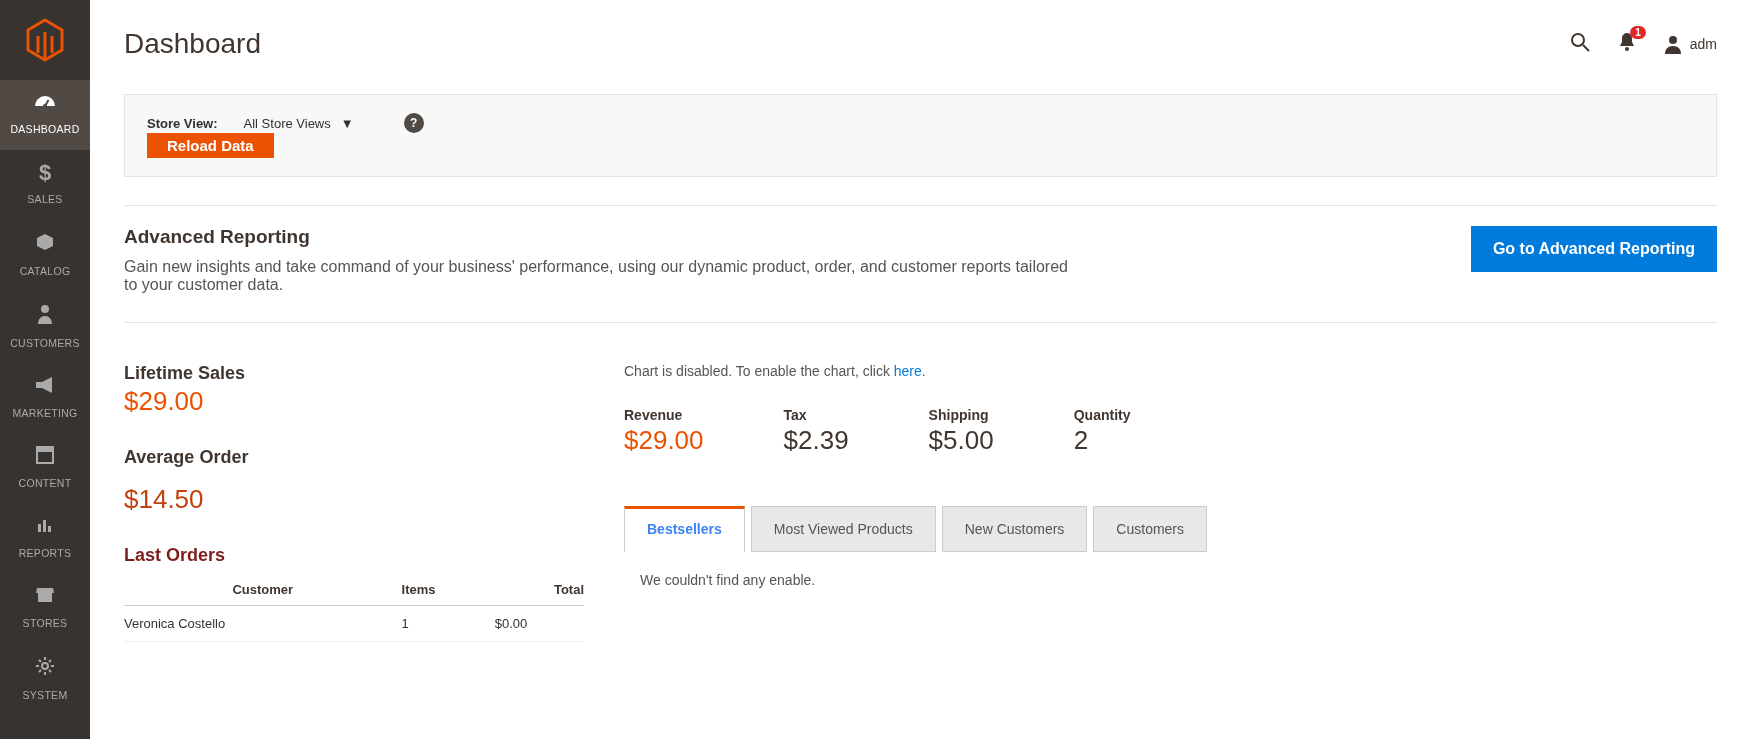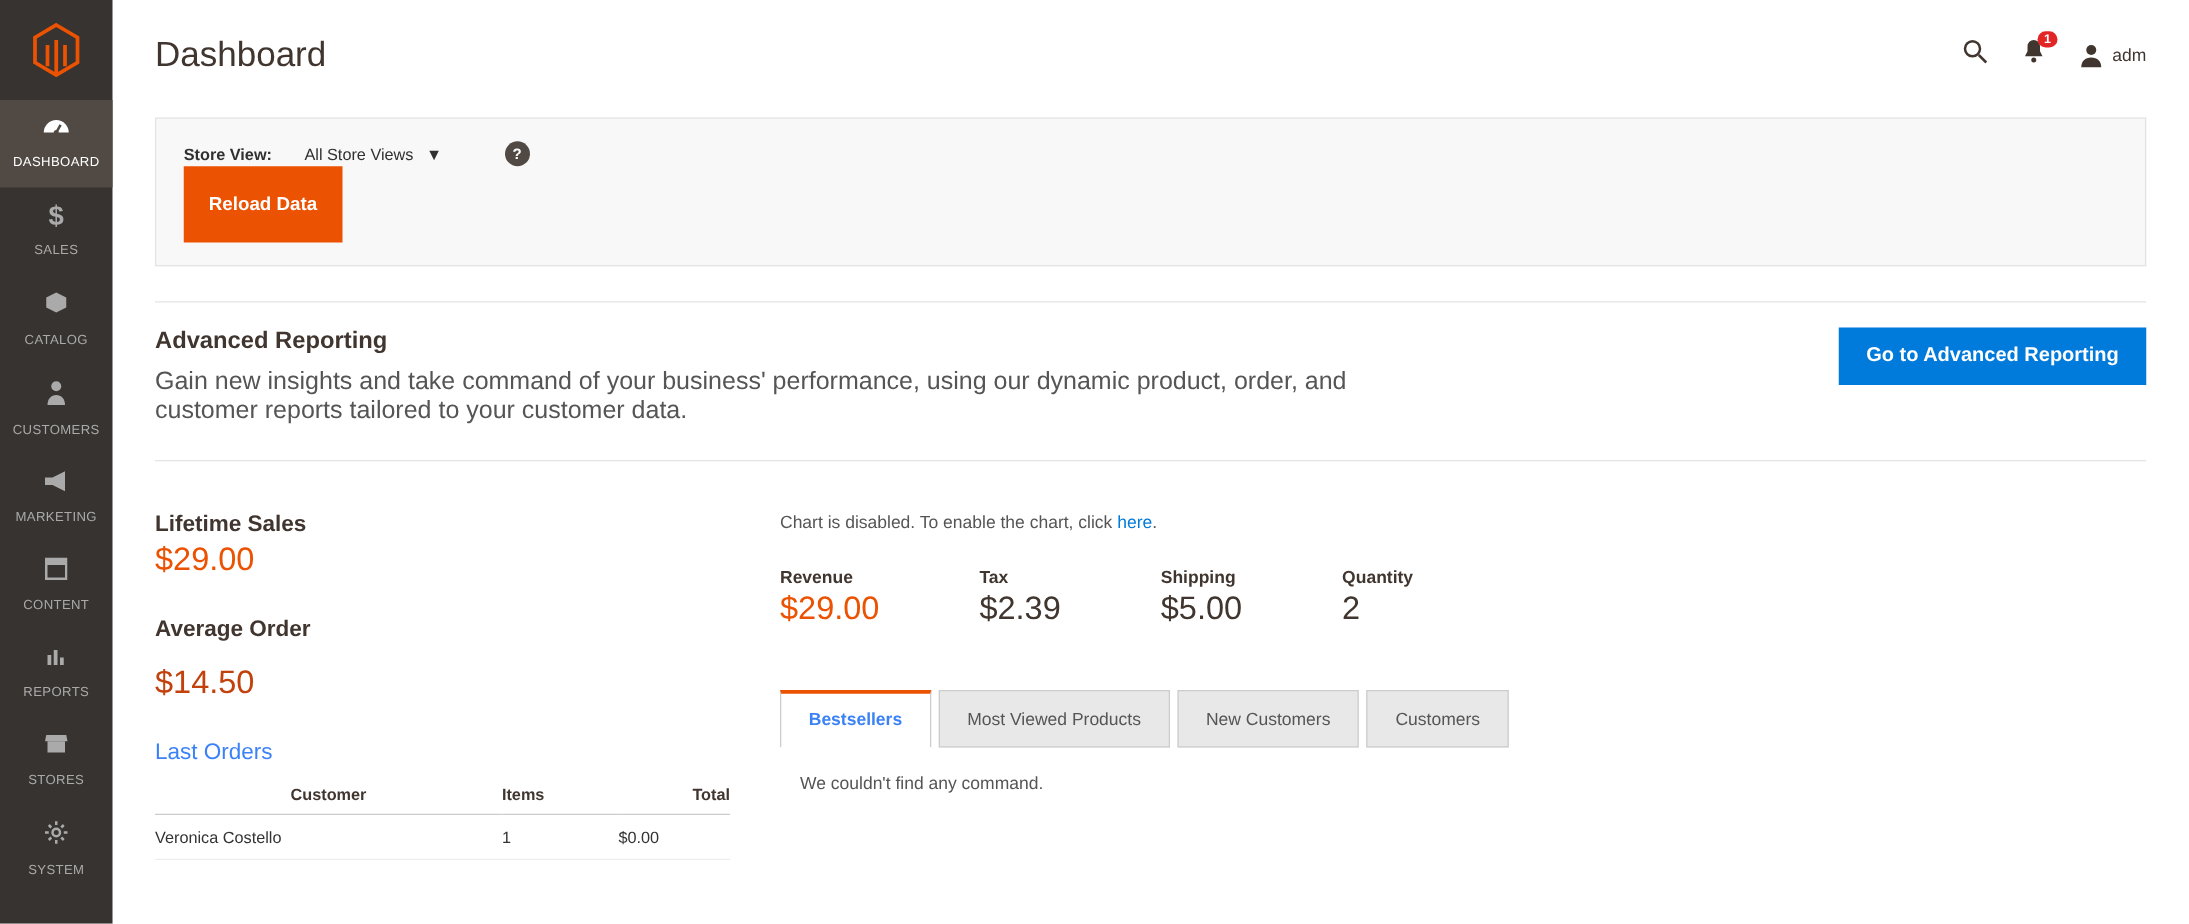--- a/index.html
+++ b/index.html
@@ -22,37 +22,37 @@
 .badge { position: absolute; top: -6px; right: -10px; background: #e22626; color: #fff; border-radius: 9px; font-size: 10px; padding: 1px 5px; font-weight: 700; }
 .user-chip { display: flex; align-items: center; gap: 8px; cursor: pointer; color: #41362f; }
 .user-chip .user-icon { font-size: 20px; }
 .user-chip .user-name { font-size: 14px; }
 
 .toolbar { background: #f8f8f8; border: 1px solid #e3e3e3; margin-top: 34px; padding: 18px 22px; display: flex; align-items: flex-start; justify-content: space-between; flex-direction: column; }
 .toolbar-left { display: flex; align-items: center; gap: 26px; }
 .store-view-label { font-weight: 700; font-size: 13px; color: #303030; }
 .store-select { display: inline-flex; align-items: center; gap: 10px; cursor: pointer; font-size: 13px; color: #303030; }
 .help-circle { width: 20px; height: 20px; border-radius: 50%; background: #514943; color: #fff; display: inline-flex; align-items: center; justify-content: center; font-size: 12px; font-weight: 700; margin-left: 24px; cursor: pointer; }
-.reload-btn { background: #eb5202; color: #fff; border: none; padding: 22px 20px; font-size: 15px; font-weight: 600; cursor: pointer; }
+.reload-btn { background: #eb5202; color: #fff; border: none; padding: 4px 20px; font-size: 15px; font-weight: 600; cursor: pointer; }
 
 .section-divider { border: 0; border-top: 1px solid #e3e3e3; margin: 28px 0 20px; }
 
 .adv-row { display: flex; align-items: flex-start; justify-content: space-between; gap: 24px; }
 .adv-title { font-size: 19px; font-weight: 700; color: #41362f; margin-bottom: 10px; }
-.adv-desc { font-size: 20px; color: #555; max-width: 960px; }
+.adv-desc { font-size: 16px; color: #555; max-width: 960px; }
 .adv-btn { background: #007bdb; color: #fff; border: none; padding: 14px 22px; font-size: 16px; font-weight: 600; cursor: pointer; white-space: nowrap; }
 
 .stats-row { display: flex; gap: 40px; margin-top: 40px; }
 .stats-left { width: 460px; flex-shrink: 0; }
 .stat-block { margin-bottom: 30px; }
 .stat-label { font-size: 18px; font-weight: 700; color: #41362f; }
 .stat-value-lg { font-size: 26px; font-weight: 400; color: #eb5202; margin-top: 2px; }
 .stat-value-lg-dark { font-size: 26px; font-weight: 400; color: #c2410c; margin-top: 16px; }
 
-.orders-title { font-size: 18px; font-weight: 400; color: #3b82f6; margin-bottom: 8px; }
+.orders-title { font-size: 18px; font-weight: 700; color: #7f1d1d; margin-bottom: 8px; }
 .orders-table { width: 100%; border-collapse: collapse; font-size: 13px; }
 .orders-table th { text-align: center; font-weight: 700; padding: 8px 0; border-bottom: 1px solid #ccc; color: #41362f; }
 .orders-table th.th-items { text-align: left; }
 .orders-table th.th-total { text-align: right; }
 .orders-table td { padding: 10px 0; border-bottom: 1px solid #eee; color: #333; }
 .orders-table td.td-total { text-align: left; }
 
 .stats-right { flex: 1; }
 .chart-note { font-size: 14px; color: #555; }
 .chart-note a { color: #007bdb; text-decoration: none; cursor: pointer; }
@@ -262,17 +262,17 @@
             <div class="metric-value">2</div>
           </div>
         </div>
 
         <div class="tabs">
           <div class="tab active">Bestsellers</div>
           <div class="tab">Most Viewed Products</div>
           <div class="tab">New Customers</div>
           <div class="tab">Customers</div>
         </div>
-        <div class="tab-content">We couldn't find any command.</div>
+        <div class="tab-content">We couldn't find any enable.</div>
       </div>
     </div>
   </main>
 </div>
 
 </body></html>

